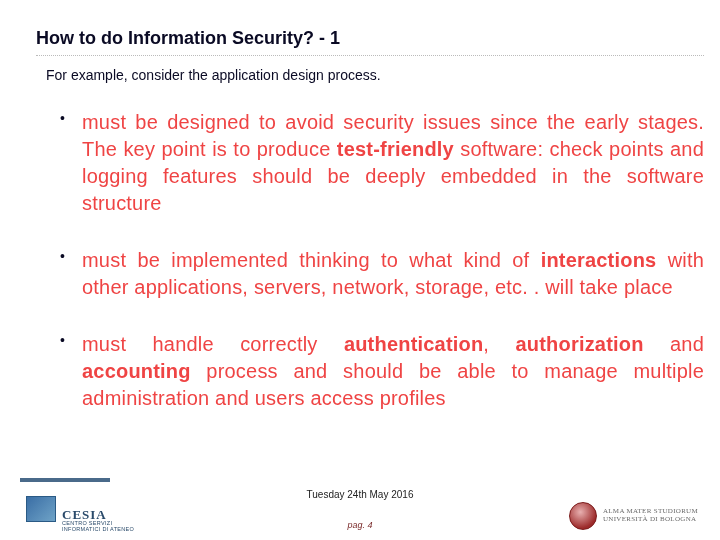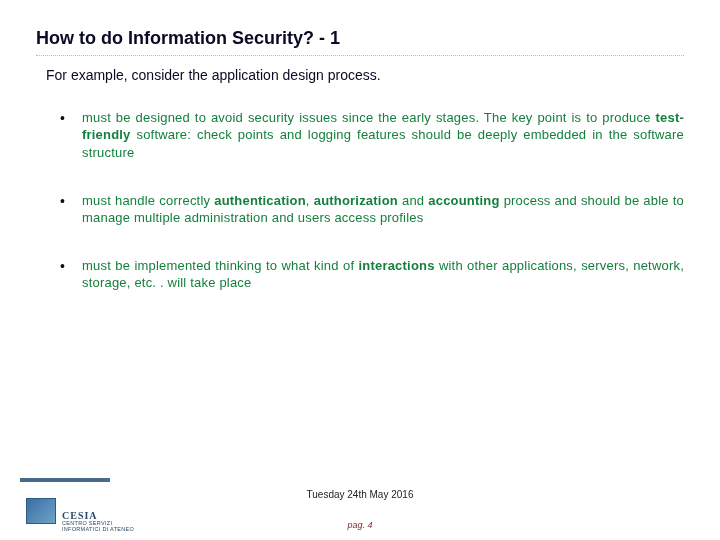--- a/index.html
+++ b/index.html
@@ -1,67 +1,74 @@
 <!DOCTYPE html>
 <html><head>
 <meta charset="utf-8">
 <style>
   * { margin: 0; padding: 0; box-sizing: border-box; }
   html, body { width: 720px; height: 540px; font-family: Verdana, Geneva, sans-serif; background: #fff; color: #000; }
-  .slide { width: 720px; height: 540px; position: relative; padding: 28px 36px 0 36px; }
+  .slide { width: 720px; height: 540px; position: relative; padding: 28px 16px 0 36px; }
   .title { font-size: 18px; font-weight: bold; color: #0a0a24; margin-bottom: 6px; }
   .title-rule { border: none; border-top: 1px dotted #bbb; margin-bottom: 10px; }
   .intro { font-size: 14px; color: #0a0a24; line-height: 1.35; margin-left: 10px; margin-bottom: 24px; }
   ul.bullets { list-style: none; margin-left: 20px; }
-  ul.bullets li { position: relative; padding-left: 26px; font-size: 13px; color: #15803d; line-height: 1.35; text-align: justify; margin-bottom: 30px; letter-spacing: 0.2px; }
+  ul.bullets li { position: relative; padding-left: 26px; font-size: 20px; color: #ef4444; line-height: 1.35; text-align: justify; margin-bottom: 30px; letter-spacing: 0.2px; }
   ul.bullets li::before { content: "•"; position: absolute; left: 4px; top: 0; color: #0a0a24; font-size: 14px; }
   .b { font-weight: bold; }
   .footer { position: absolute; left: 0; right: 0; bottom: 10px; text-align: center; }
   .footer .accent-bar { position: absolute; left: 20px; bottom: 48px; width: 90px; height: 4px; background: #4a6a8a; }
   .footer .date { font-size: 10px; color: #222; margin-bottom: 20px; }
   .footer .pag { font-size: 9px; color: #7a2a2a; font-style: italic; }
   .logo-left { position: absolute; left: 26px; bottom: 8px; display: flex; align-items: center; gap: 6px; }
   .logo-left .sq { width: 30px; height: 26px; background: linear-gradient(135deg,#3a6ea5,#6fa3c7); border:1px solid #2a5a85; }
   .logo-left .txt { display:flex; flex-direction:column; line-height:1; }
-  .logo-left .txt .big { font-family: Georgia, serif; font-size: 10px; letter-spacing: 1px; color:#2a4a6a; font-weight:bold;margin-top:22px; }
+  .logo-left .txt .big { font-family: Georgia, serif; font-size: 13px; letter-spacing: 1px; color:#2a4a6a; font-weight:bold;margin-top:22px; }
   .logo-left .txt .small { font-size: 5.5px; color:#2a4a6a; letter-spacing:0.3px; }
   .logo-right { position: absolute; right: 22px; bottom: 10px; display:flex; align-items:center; gap:6px; }
   .logo-right .seal { width: 28px; height: 28px; border-radius:50%; background: radial-gradient(circle at 40% 35%, #e8b0b0, #9c2a2a 70%); border:1px solid #7a1a1a; }
   .logo-right .uni { font-size: 7px; color:#6a6a6a; line-height:1.1; text-align:left; font-family: Georgia, serif; letter-spacing:0.3px; }
 </style>
 </head>
 <body>
 
 <div class="slide">
   <div class="title">How to do Information Security? - 1</div>
   <hr class="title-rule">
   <div class="intro">
     <span>For example, consider the application design process.</span><br>
   </div>
 
   <ul class="bullets">
     <li>
       <span>must be designed to avoid security issues since the early stages. The key point is to produce </span><span class="b">test-friendly</span><span> software: check points and logging features should be deeply embedded in the software structure</span>
     </li>
     <li>
-      <span>must handle correctly </span><span class="b">authentication</span><span>, </span><span class="b">authorization</span><span> and </span><span class="b">accounting</span><span> process and should be able to manage multiple administration and users access profiles</span>
+      <span>must be implemented thinking to what kind of </span><span class="b">interactions</span><span> with other applications, servers, network, storage, etc. . will take place</span>
     </li>
     <li>
-      <span>must be implemented thinking to what kind of </span><span class="b">interactions</span><span> with other applications, servers, network, storage, etc. . will take place</span>
+      <span>must handle correctly </span><span class="b">authentication</span><span>, </span><span class="b">authorization</span><span> and </span><span class="b">accounting</span><span> process and should be able to manage multiple administration and users access profiles</span>
     </li>
   </ul>
 
   <div class="footer">
     <div class="accent-bar"></div>
     <div class="date">Tuesday 24th May 2016</div>
     <div class="pag">pag. 4</div>
   </div>
 
   <div class="logo-left">
     <div class="sq"></div>
     <div class="txt">
       <span class="big">CESIA</span>
       <span class="small">CENTRO SERVIZI</span>
       <span class="small">INFORMATICI DI ATENEO</span>
     </div>
   </div>
 
+  <div class="logo-right">
+    <div class="seal"></div>
+    <div class="uni">
+      <div>ALMA MATER STUDIORUM</div>
+      <div>UNIVERSITÀ DI BOLOGNA</div>
+    </div>
+  </div>
 </div>
 
 </body></html>

